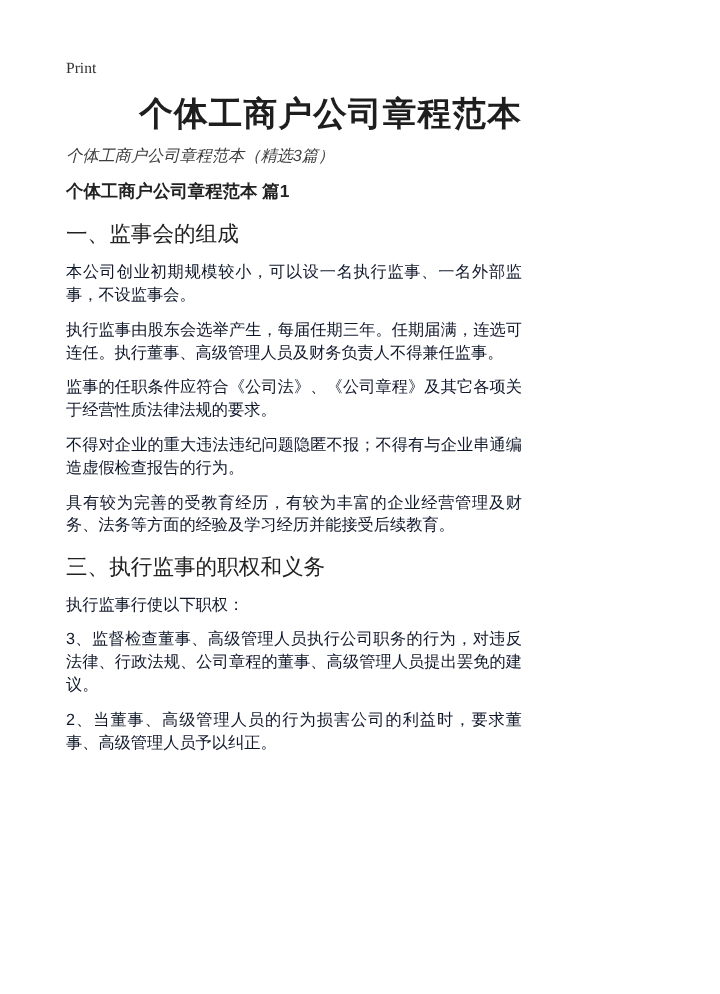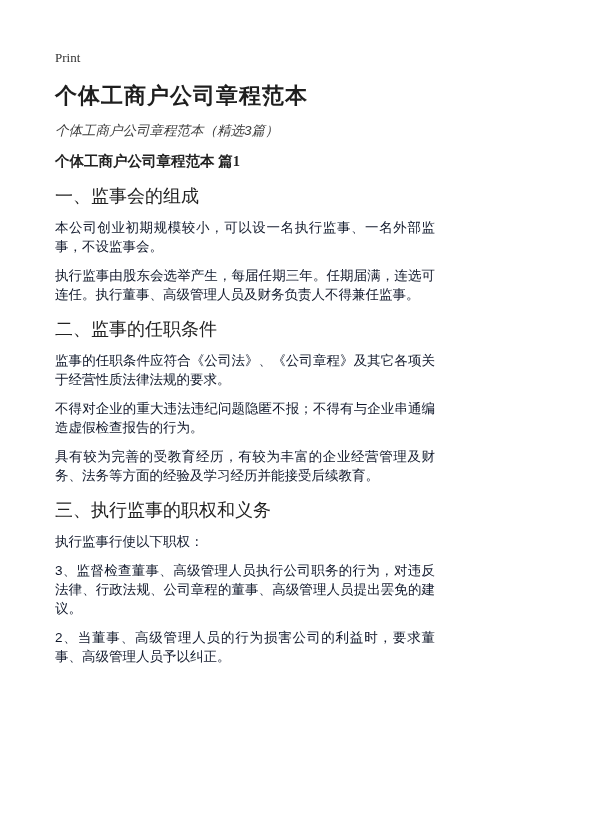--- a/index.html
+++ b/index.html
@@ -21,42 +21,41 @@
     display: inline-block;
     font-family: "Liberation Serif", serif;
     font-size: 13px;
     line-height: 14px;
     color: #333333;
     text-decoration: none;
     margin-bottom: 18px;
     cursor: pointer;
   }
   .doc-title {
-    font-size: 22px;
+    font-size: 28px;
     line-height: 26px;
     font-weight: bold;
     color: #1e1e1e;
-    text-align: left;
+    text-align: right;
     margin-bottom: 13px;
     letter-spacing: 1px;
   }
   .doc-subtitle {
     font-size: 13.5px;
     line-height: 17px;
     color: #3d3d3d;
     margin-bottom: 13px;
     font-style: italic;
   }
   .article-heading {
     font-size: 14.5px;
     line-height: 19px;
     font-weight: bold;
     color: #222222;
     margin-bottom: 14px;
-    font-family: Liberation Serif, serif;
   }
   .section-heading {
     font-size: 18px;
     line-height: 22px;
     font-weight: normal;
     color: #222222;
     margin: 14px 0 11px 0;
   }
   .para {
     font-size: 13.5px;
@@ -79,21 +78,20 @@
   <p class="doc-subtitle">个体工商户公司章程范本（精选3篇）</p>
 
   <h2 class="article-heading">个体工商户公司章程范本 篇1</h2>
 
   
   <h3 class="section-heading">一、监事会的组成</h3>
   <p class="para">本公司创业初期规模较小，可以设一名执行监事、一名外部监事，不设监事会。</p>
   <p class="para">执行监事由股东会选举产生，每届任期三年。任期届满，连选可连任。执行董事、高级管理人员及财务负责人不得兼任监事。</p>
 
   
-  <h3 class="section-heading">二、监事的任职条件</h3>
   <p class="para">监事的任职条件应符合《公司法》、《公司章程》及其它各项关于经营性质法律法规的要求。</p>
   <p class="para">不得对企业的重大违法违纪问题隐匿不报；不得有与企业串通编造虚假检查报告的行为。</p>
   <p class="para">具有较为完善的受教育经历，有较为丰富的企业经营管理及财务、法务等方面的经验及学习经历并能接受后续教育。</p>
 
   
   <h3 class="section-heading">三、执行监事的职权和义务</h3>
   <p class="para">执行监事行使以下职权：</p>
   <p class="para">3、监督检查董事、高级管理人员执行公司职务的行为，对违反法律、行政法规、公司章程的董事、高级管理人员提出罢免的建议。</p>
   <p class="para">2、当董事、高级管理人员的行为损害公司的利益时，要求董事、高级管理人员予以纠正。</p>
 

